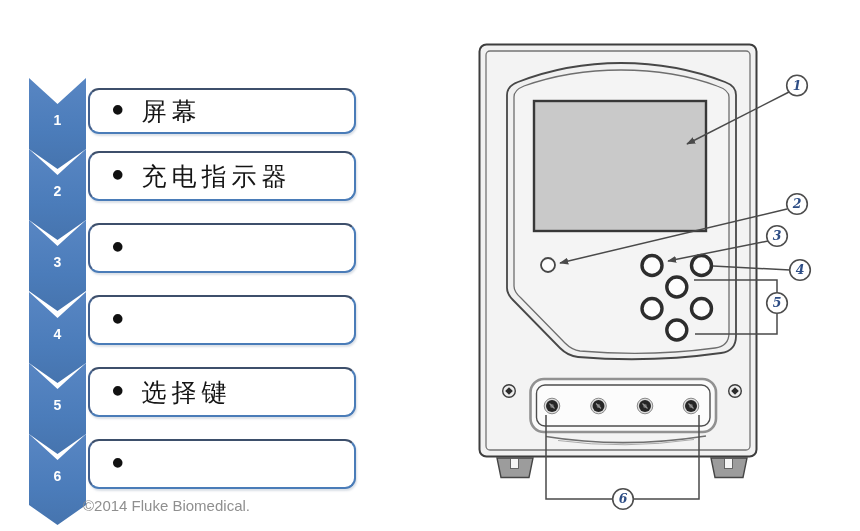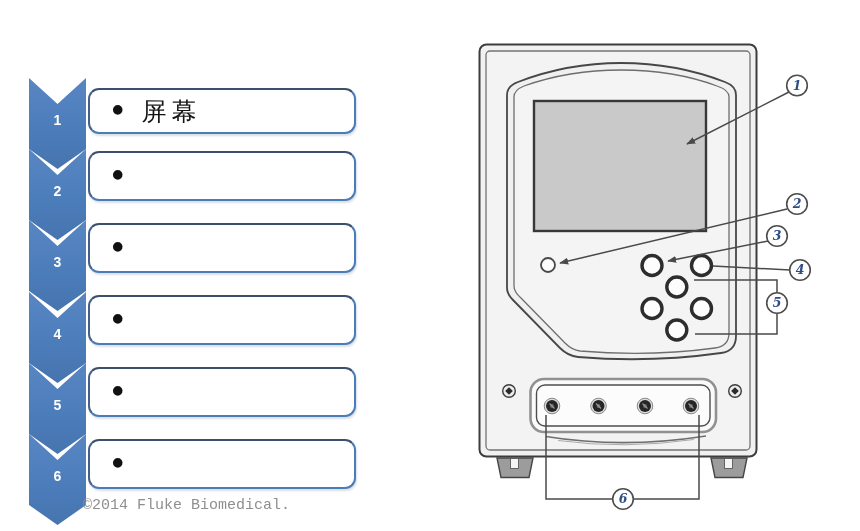--- a/index.html
+++ b/index.html
@@ -26,21 +26,21 @@
   .bullet{
     font-size:33px;color:#111;margin-right:14px;line-height:1;
     font-family:"DejaVu Serif","Liberation Serif",serif;
   }
   .label{
     font-size:25px;color:#141414;letter-spacing:5px;line-height:1;white-space:nowrap;
     font-family:"DejaVu Serif","Liberation Serif",serif;
   }
   .copyright{
     position:absolute;left:83px;top:497px;color:#8f8f8f;font-size:15px;
-    font-family:Liberation Mono, monospace;
+    font-family:Liberation Sans, sans-serif;
   }
   
   .figure-svg{position:absolute;left:0;top:0;}
   .callout-digit{
     font-family:"DejaVu Serif","Liberation Serif",serif;
     font-size:12.5px;font-weight:bold;font-style:italic;fill:#2d4d85;
   }
 </style>
 </head>
 <body>
@@ -65,29 +65,31 @@
   <div class="chev" style="top:434px">
       <span class="num">6</span>
     </div>
 
   <div class="box" style="top:88px;height:46px">
     <span class="bullet">•</span>
     <span class="label">屏幕</span>
   </div>
   <div class="box" style="top:151px">
     <span class="bullet">•</span>
+    <span class="label">充电指示器</span>
   </div>
   <div class="box" style="top:223px">
     <span class="bullet">•</span>
   </div>
   <div class="box" style="top:295px">
     <span class="bullet">•</span>
   </div>
   <div class="box" style="top:367px">
     <span class="bullet">•</span>
+    <span class="label">选择键</span>
   </div>
   <div class="box" style="top:439px">
     <span class="bullet">•</span>
   </div>
 
   <div class="copyright">©2014 Fluke Biomedical.</div>
 
   <svg class="figure-svg" width="860" height="531" viewBox="0 0 860 531">
     <defs>
       <marker id="arw" markerWidth="9" markerHeight="7" refX="8.2" refY="3.5" orient="auto" markerUnits="userSpaceOnUse">

